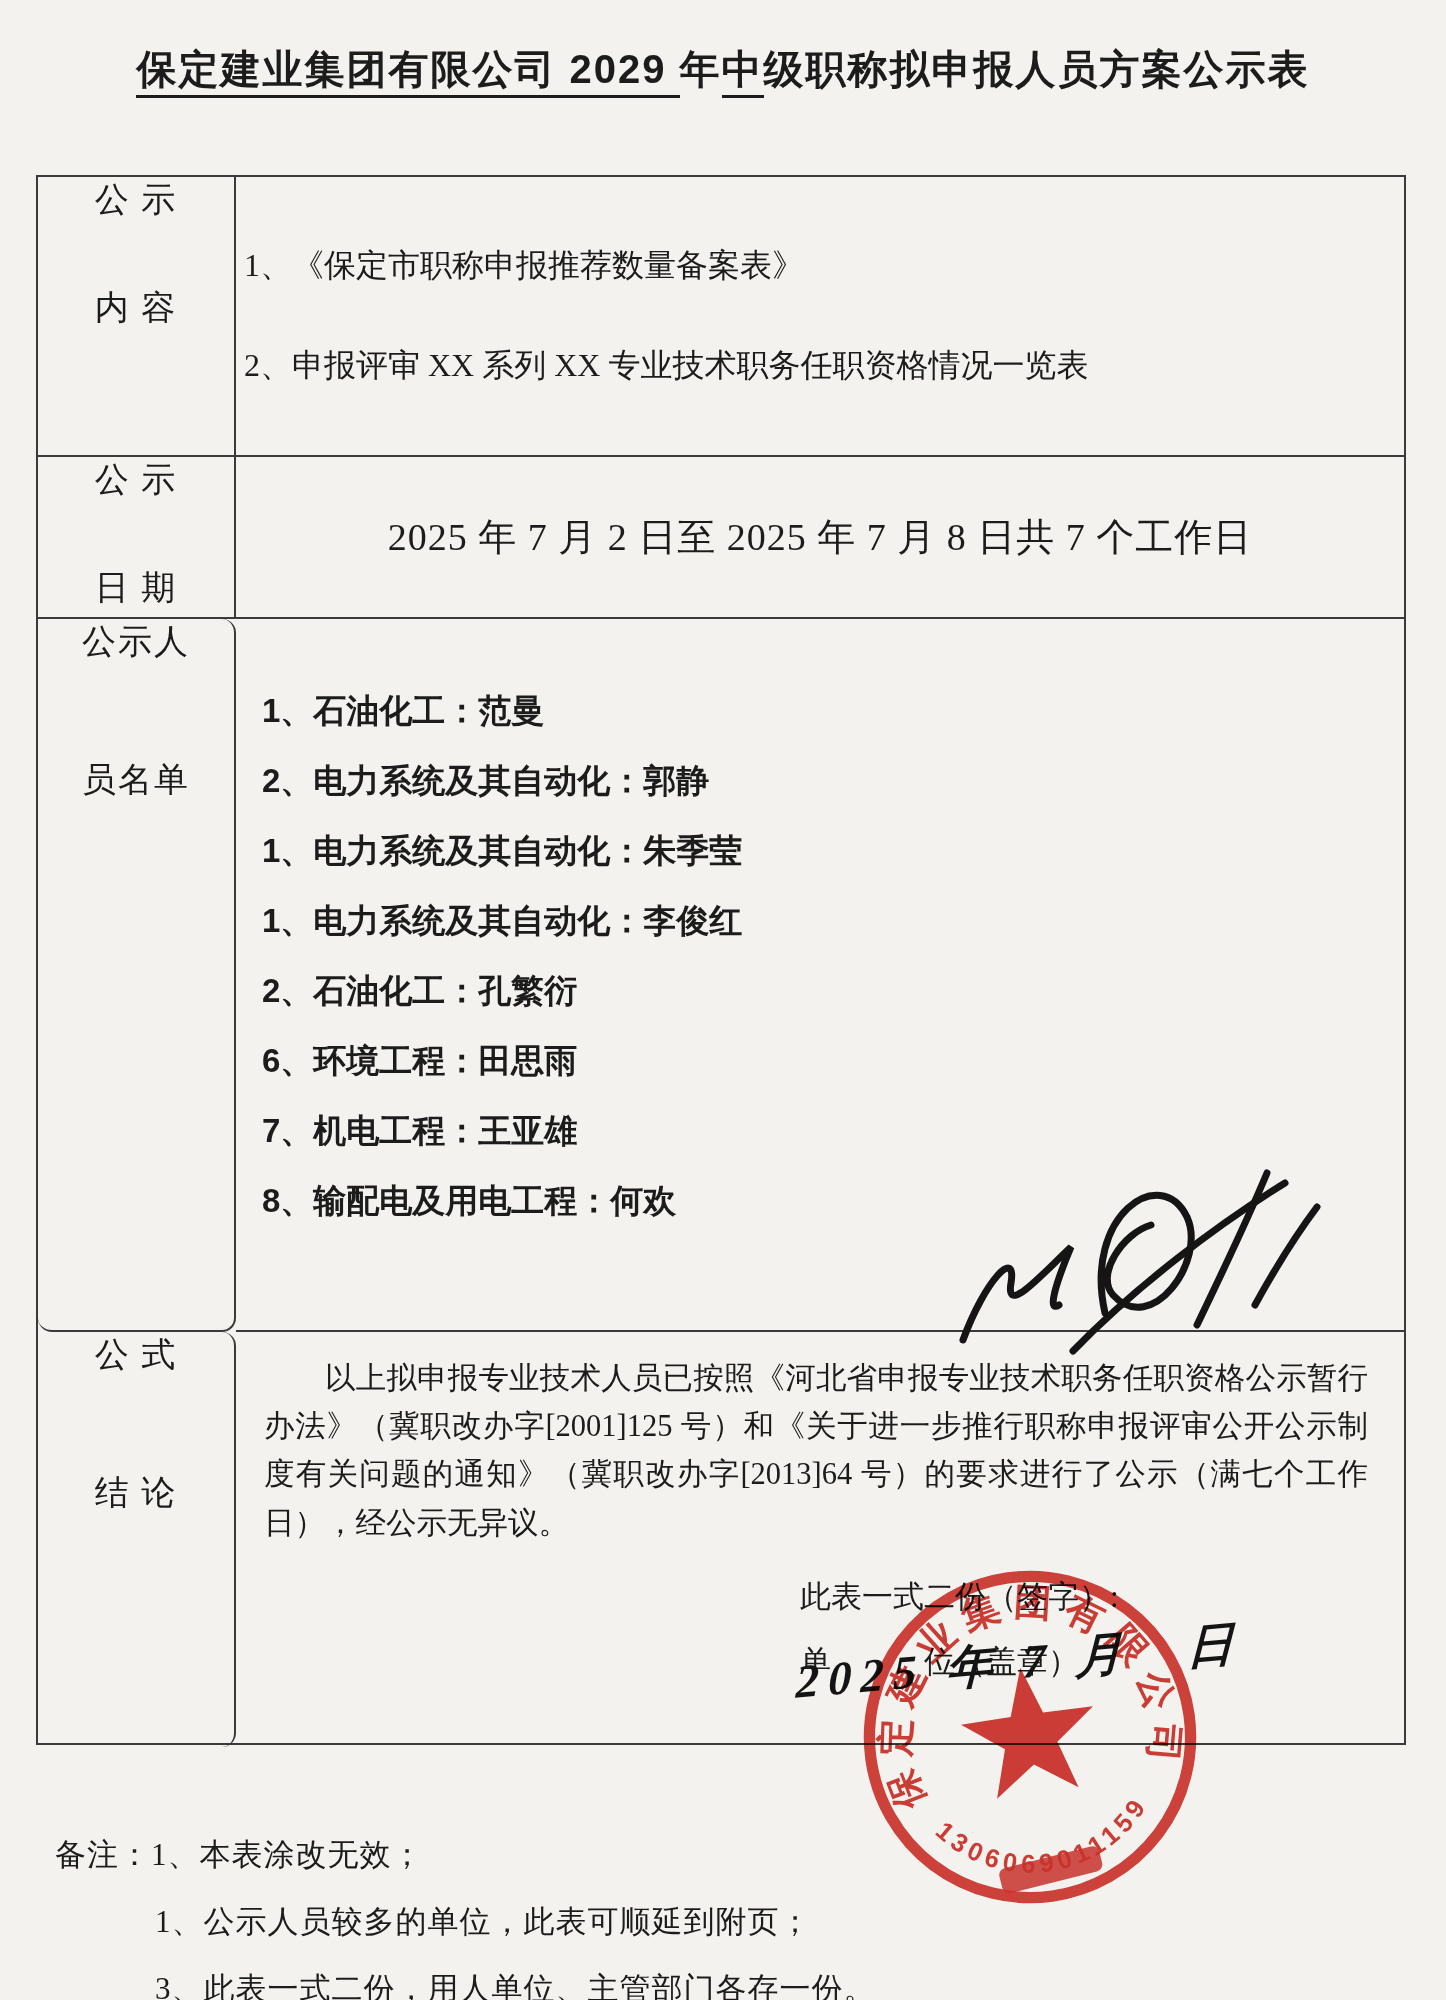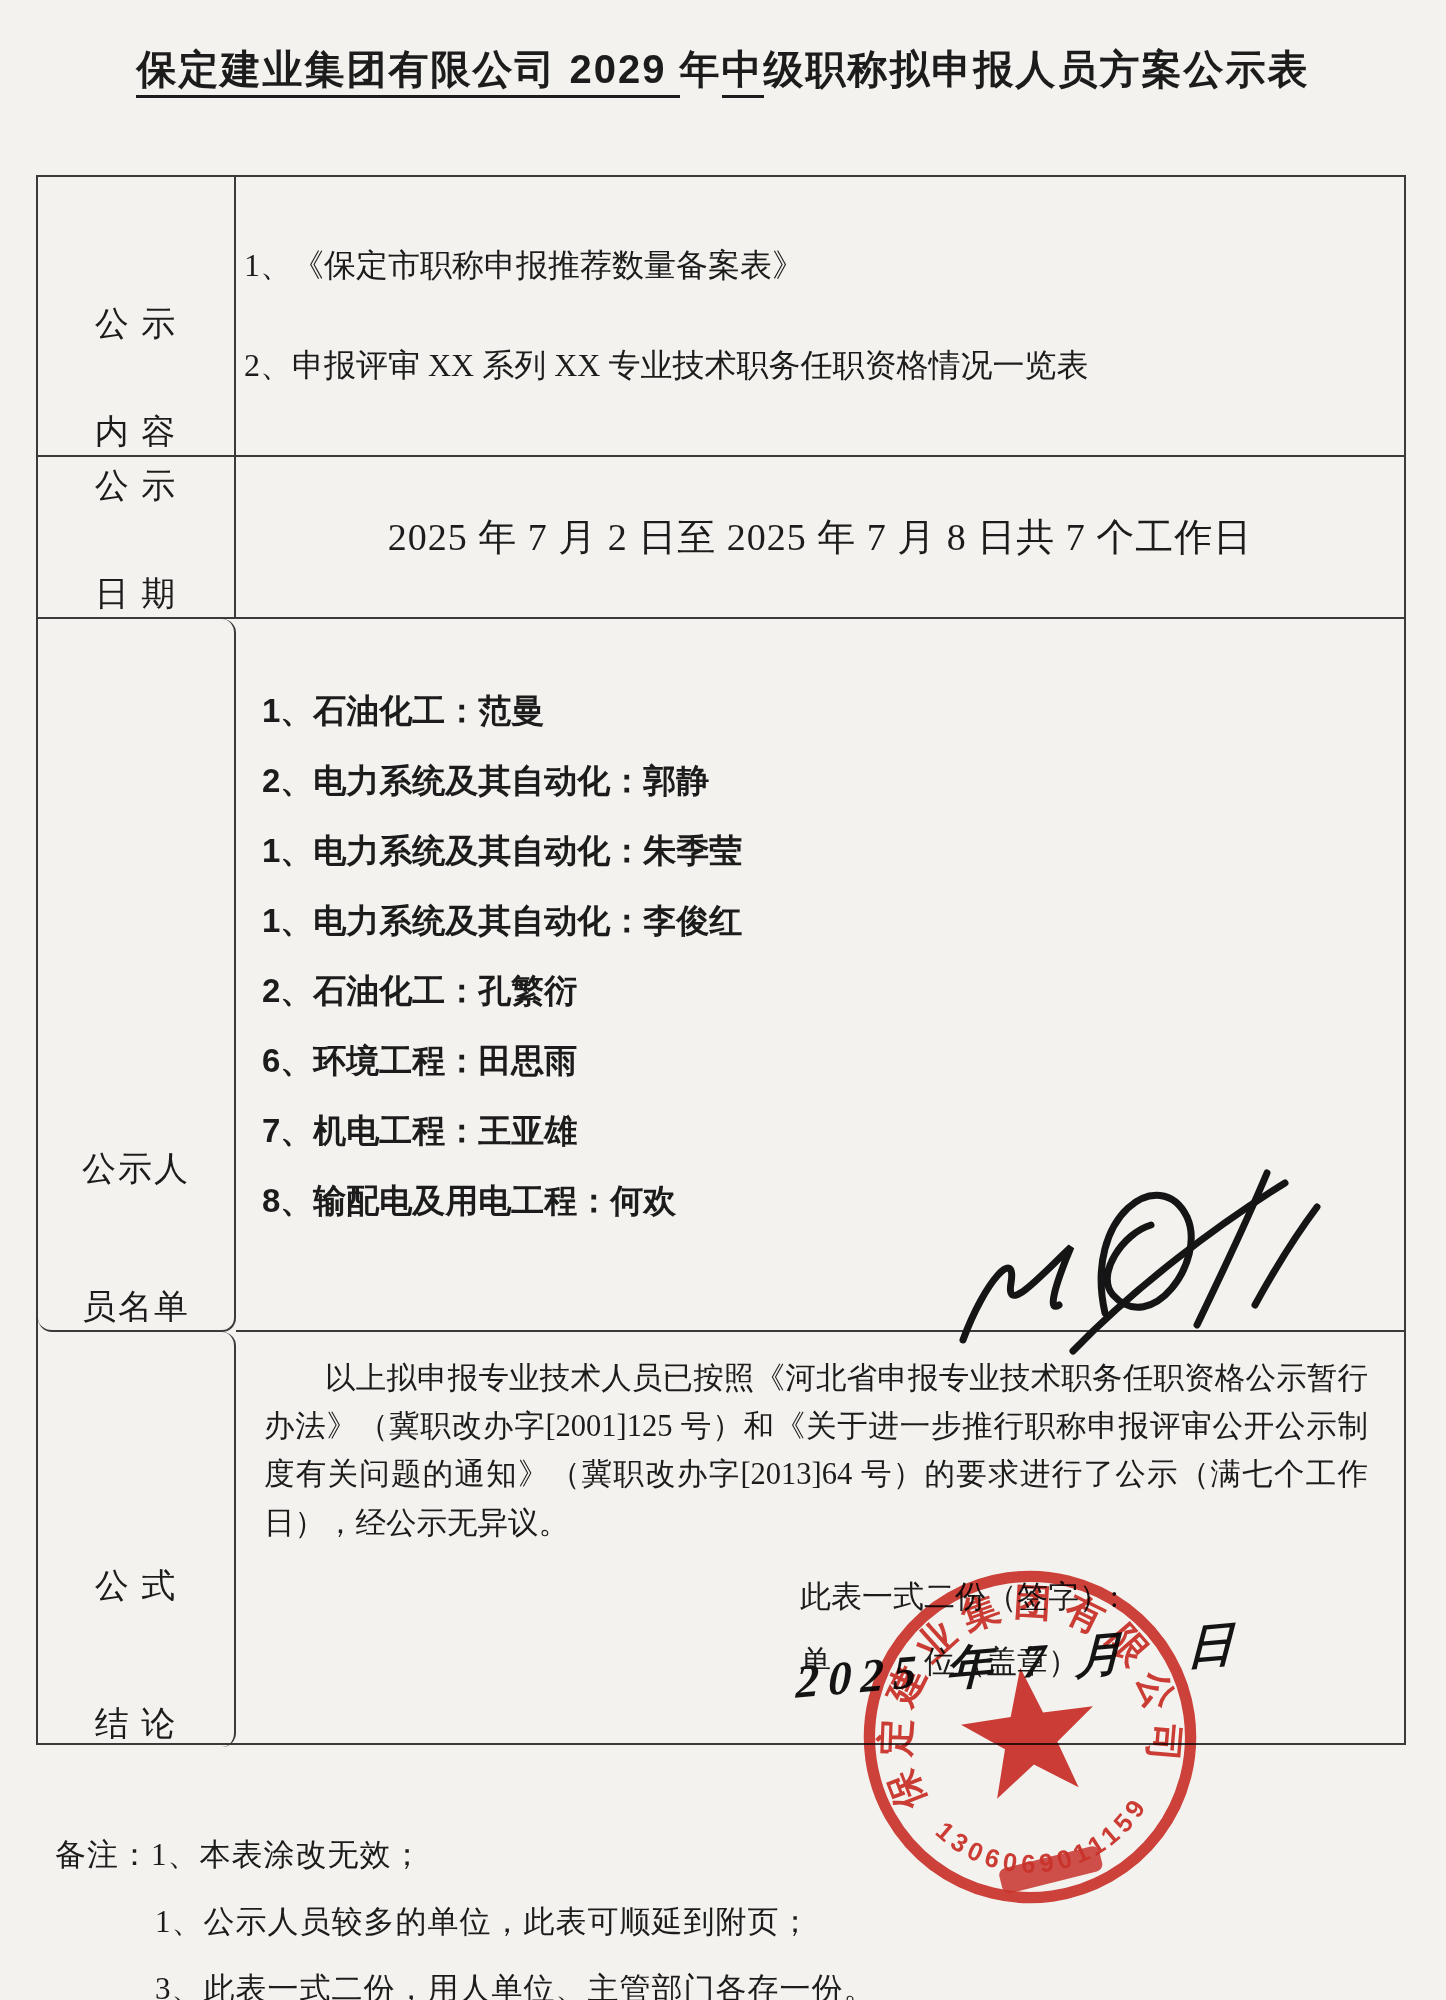--- a/index.html
+++ b/index.html
@@ -26,21 +26,21 @@
     position:absolute;left:36px;top:175px;width:1370px;height:1570px;
     display:grid;grid-template-columns:198px 1fr;
     grid-template-rows:280px 162px 713px 415px;
     border:2px solid #3a3a3a;box-sizing:border-box;
     background:transparent;
   }
   .cell{border-right:2px solid #3a3a3a;border-bottom:2px solid #3a3a3a;box-sizing:border-box;position:relative;}
   .cell:nth-child(2n){border-right:none;}
   .cell.last-row{border-bottom:none;}
   .label-cell{
-    display:flex;flex-direction:column;align-items:center;justify-content:flex-end;
+    display:flex;flex-direction:column;align-items:center;justify-content:flex-start;
     font-size:34px;gap:62px;letter-spacing:2px;
   }
   .label-cell.tall{gap:92px;border-radius:14px;}
   .content-cell{display:flex;flex-direction:column;justify-content:center;}
   .content-lines{padding-left:8px;display:flex;flex-direction:column;gap:56px;font-size:32px;}
   .date-line{text-align:center;font-size:38px;letter-spacing:1px;}
   .people-list{
     padding-left:26px;display:flex;flex-direction:column;gap:25px;
     font-size:33px;font-weight:bold;
     font-family:Liberation Sans, sans-serif;

